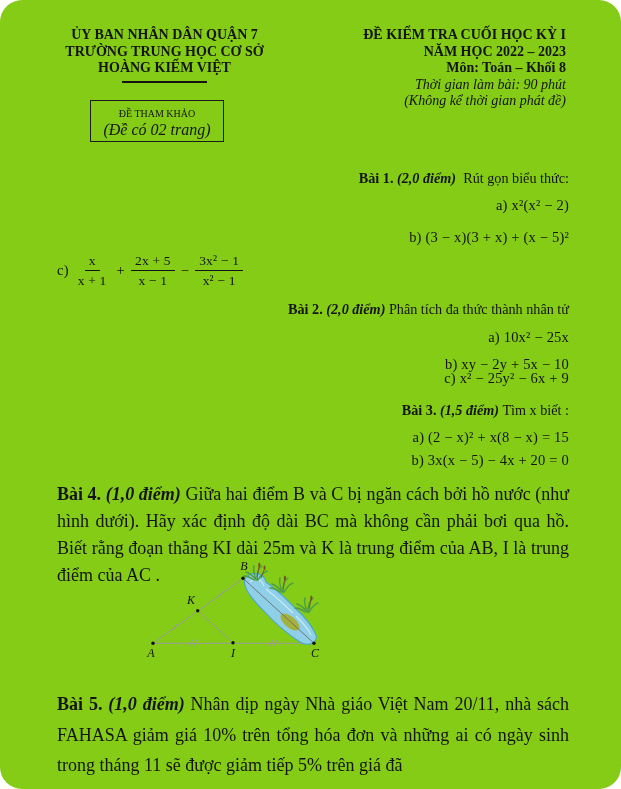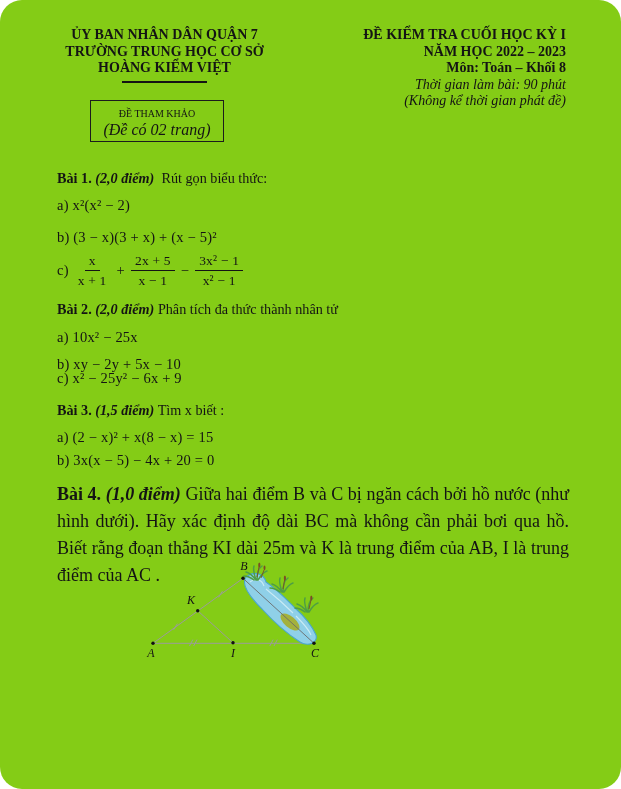--- a/index.html
+++ b/index.html
@@ -19,21 +19,21 @@
   .exam-box{position:absolute;top:100px;left:90px;width:132px;
             border:1.6px solid #1c1c1c;text-align:center;padding:4px 0 3px;}
   .bx-title{font-weight:normal;font-size:10px;line-height:17px;}
   .bx-sub{font-style:italic;font-size:16px;line-height:16px;}
   .hdr-right{position:absolute;top:27px;left:318px;width:248px;text-align:right;
              font-size:14px;line-height:16.5px;}
   .hr-b{font-weight:bold;}
   .hr-i{font-style:italic;}
   
   .content{position:absolute;top:0;left:57px;width:512px;height:789px;font-size:14px;}
-  .blk{position:absolute;left:0;width:512px;}
+  .blk{position:absolute;left:0;width:512px;text-align:right;}
   .head{font-size:14.2px;}
   .b{font-weight:bold;}
   .bi{font-weight:bold;font-style:italic;}
   .math{font-size:14.5px;letter-spacing:.2px;}
   .mrow{display:flex;align-items:center;gap:3px;}
   .frac{display:inline-flex;flex-direction:column;align-items:center;
         font-size:13.5px;line-height:17px;margin:0 2px;}
   .fnum{padding:0 4px 1px;border-bottom:1.2px solid #141414;}
   .fden{padding:1px 4px 0;}
   .op{padding:0 1px;}
@@ -182,15 +182,20 @@
 
       <g class="figlabels">
         <text x="11" y="101">A</text>
         <text x="104" y="14">B</text>
         <text x="51" y="48">K</text>
         <text x="93" y="101">I</text>
         <text x="175" y="101">C</text>
       </g>
     </svg>
 
+    <div class="blk para p5" style="top:689px">
+      <span class="b">Bài 5.</span>
+      <span class="bi">(1,0 điểm)</span>
+      <span>Nhân dịp ngày Nhà giáo Việt Nam 20/11, nhà sách FAHASA  giảm giá 10% trên tổng hóa đơn và những ai có ngày sinh trong tháng 11 sẽ được giảm tiếp 5% trên giá đã</span>
+    </div>
 
   </div>
 </div>
 
 </body></html>

